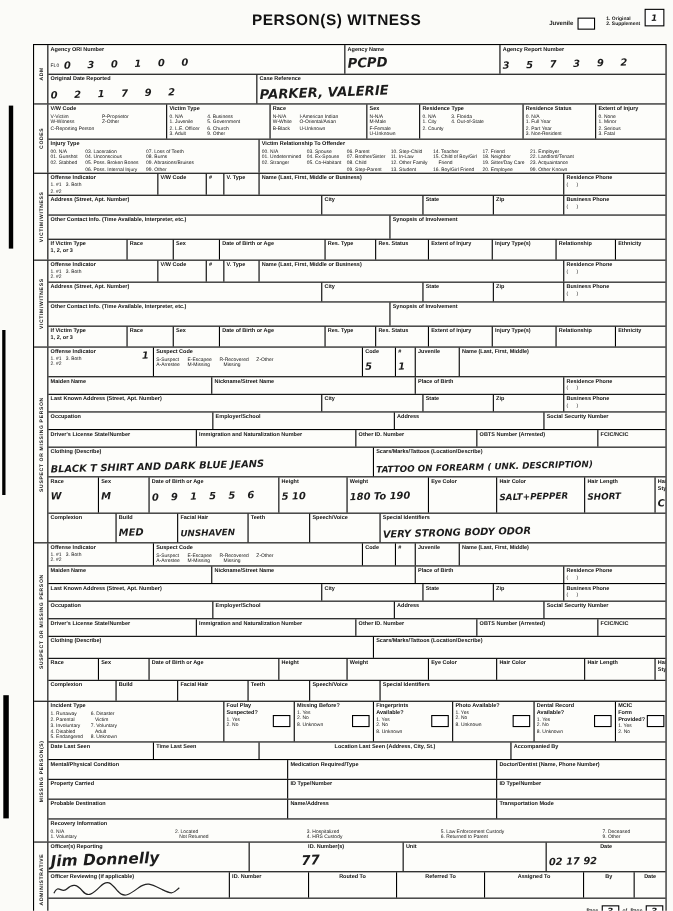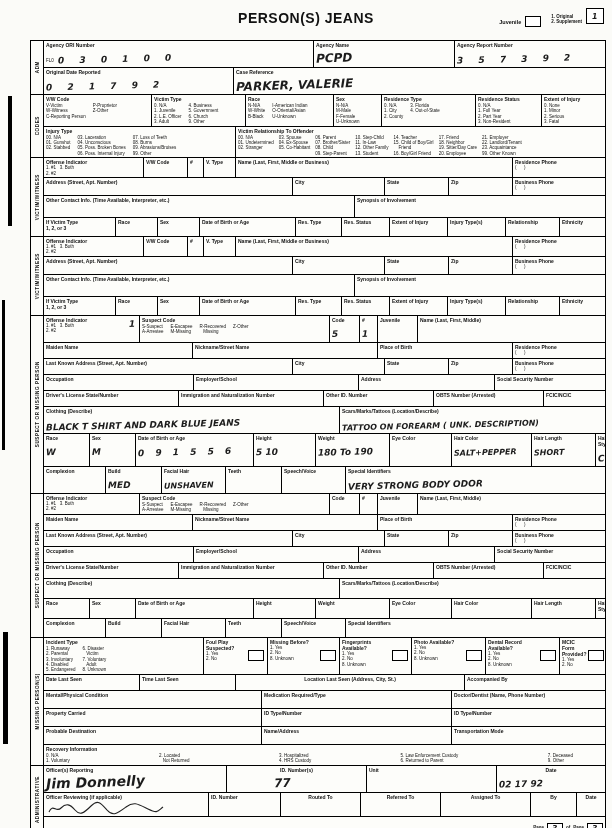--- a/index.html
+++ b/index.html
@@ -36,21 +36,21 @@
 .pgbox .lb{font-size:4.5px}
 .sig{display:block;margin-top:1px}
 </style>
 </head>
 <body>
 
 <div class="mark" style="left:8px;top:96px;width:4px;height:130px"></div>
 <div class="mark" style="left:2px;top:300px;width:3px;height:150px"></div>
 <div class="mark" style="left:3px;top:632px;width:5px;height:112px"></div>
 
-<div class="title">PERSON(S) JEANS</div>
+<div class="title">PERSON(S) WITNESS</div>
 
 <div class="hdr-right">
   <div class="juv">
     <span>Juvenile</span>
     <span class="bx"></span>
   </div>
   <div class="orig">
     <span class="op" style="font-weight:bold">1. Original
 2. Supplement</span>
     <span class="bx" style="width:18px;height:16px">

